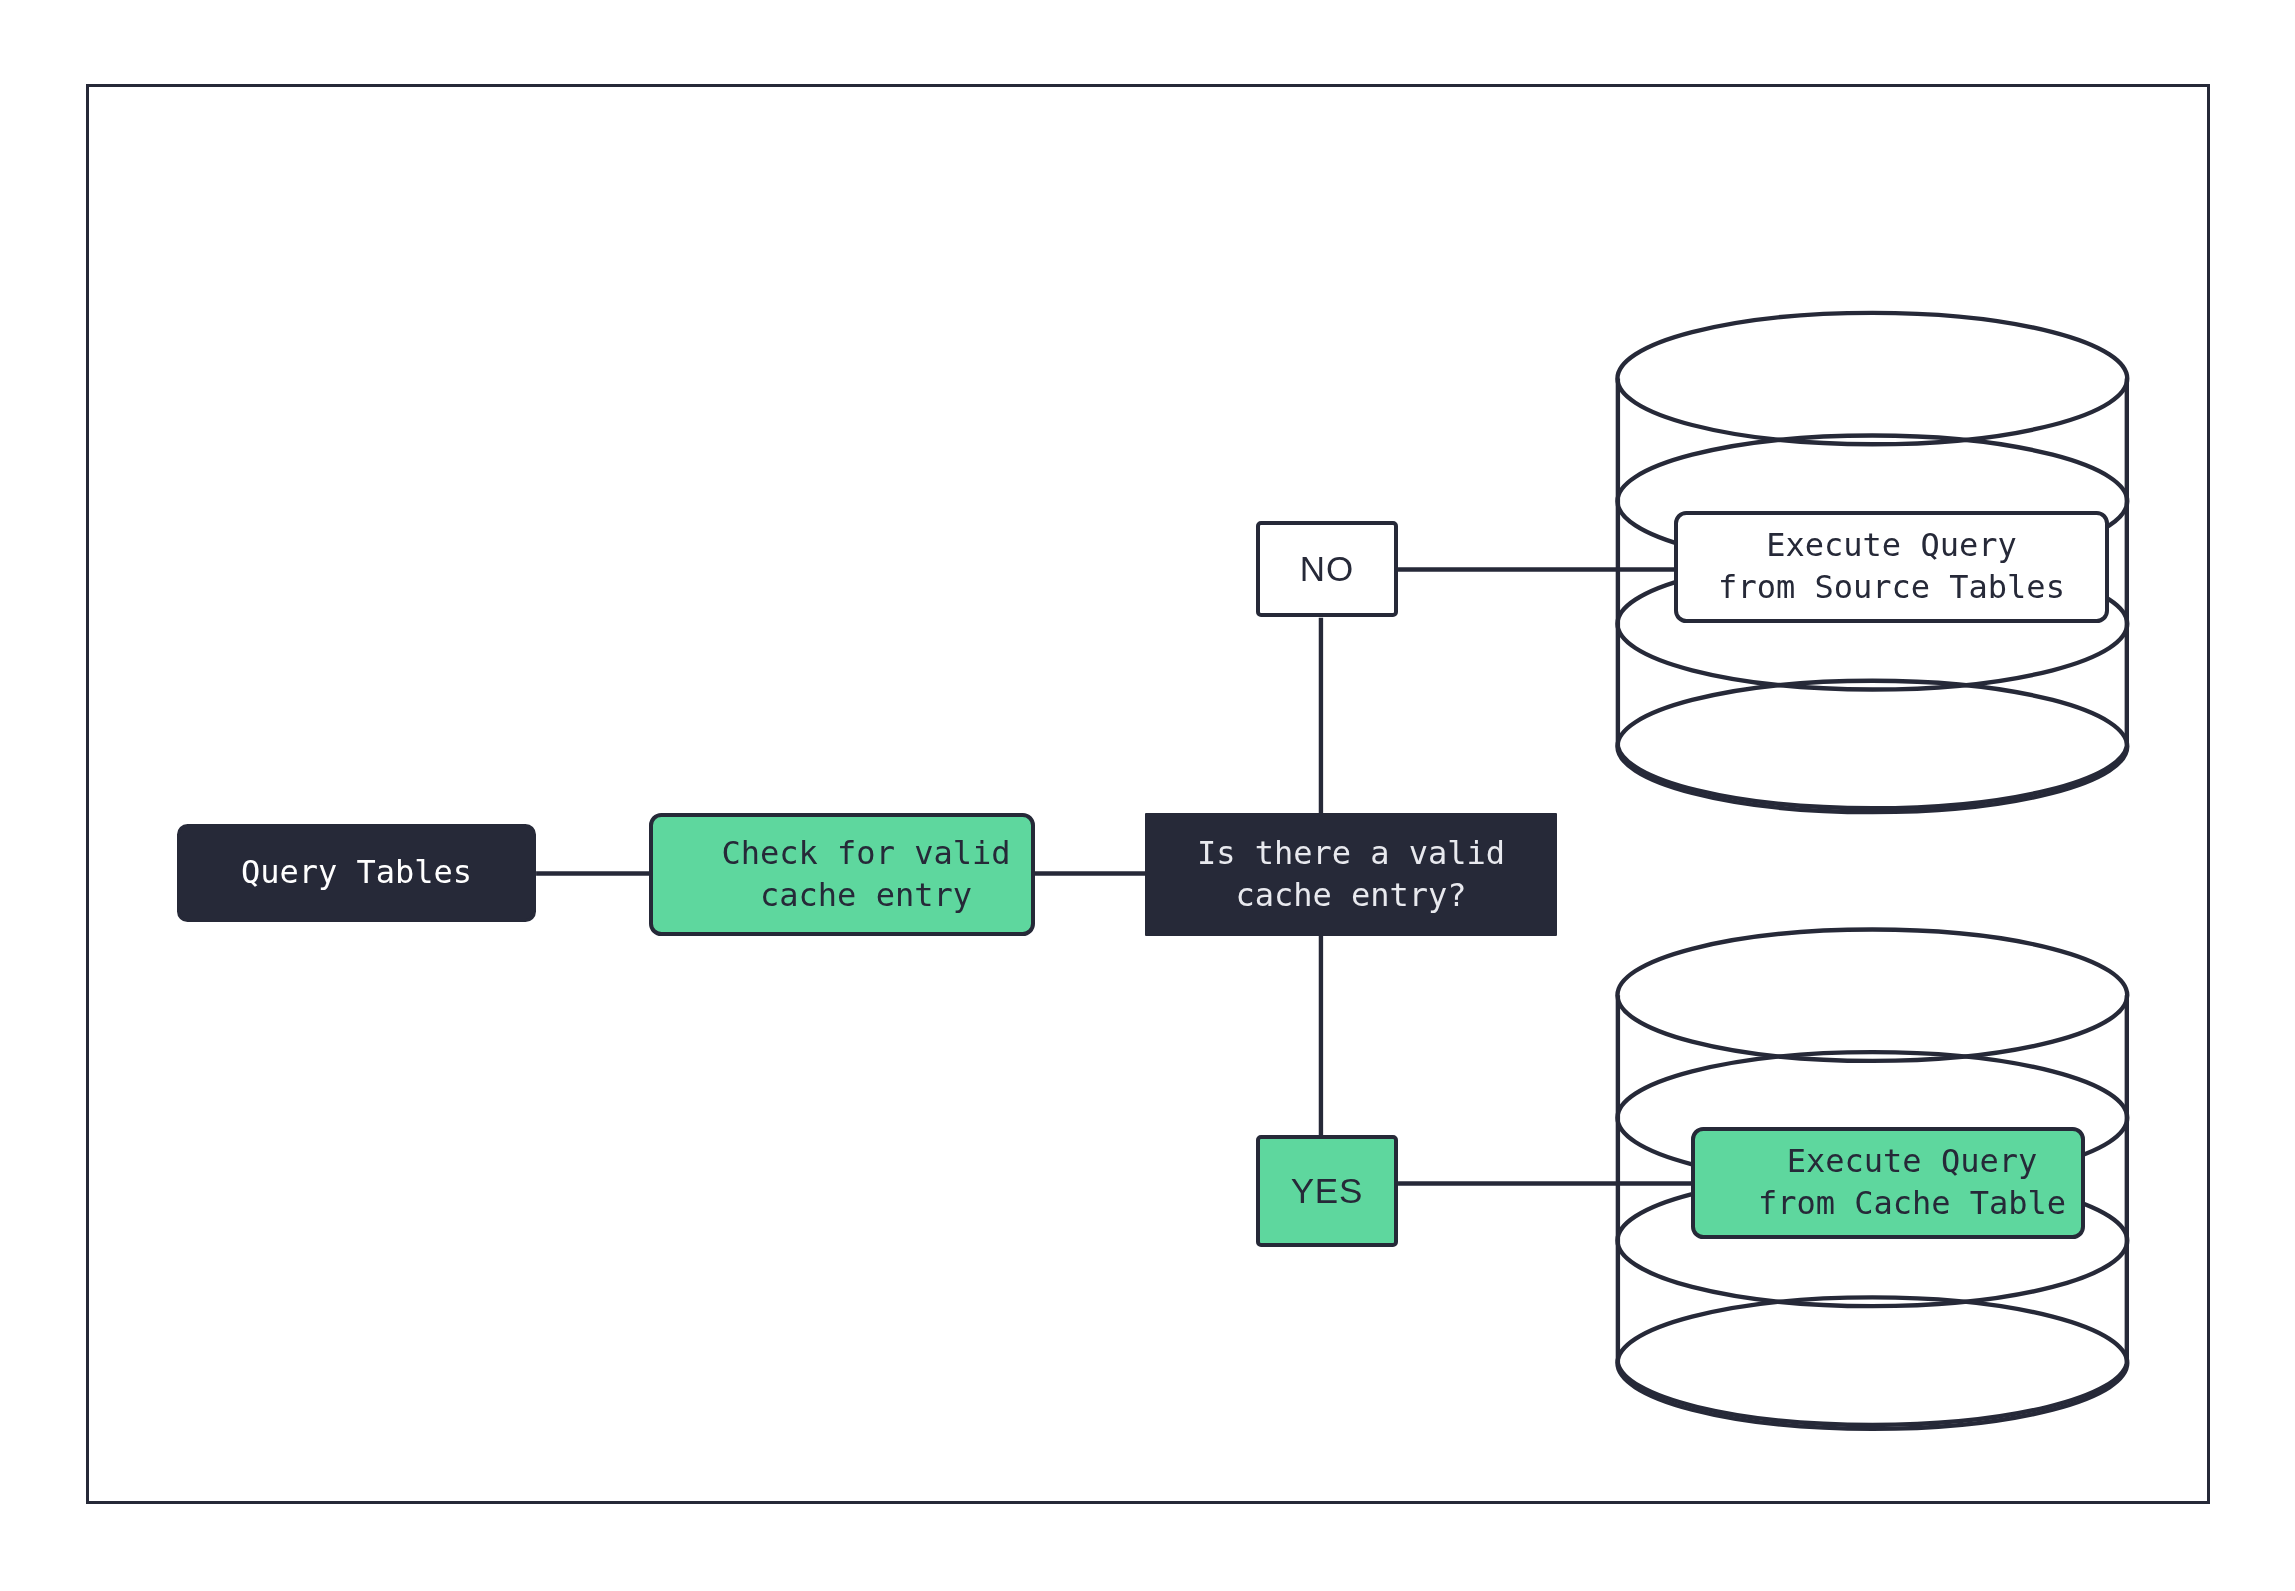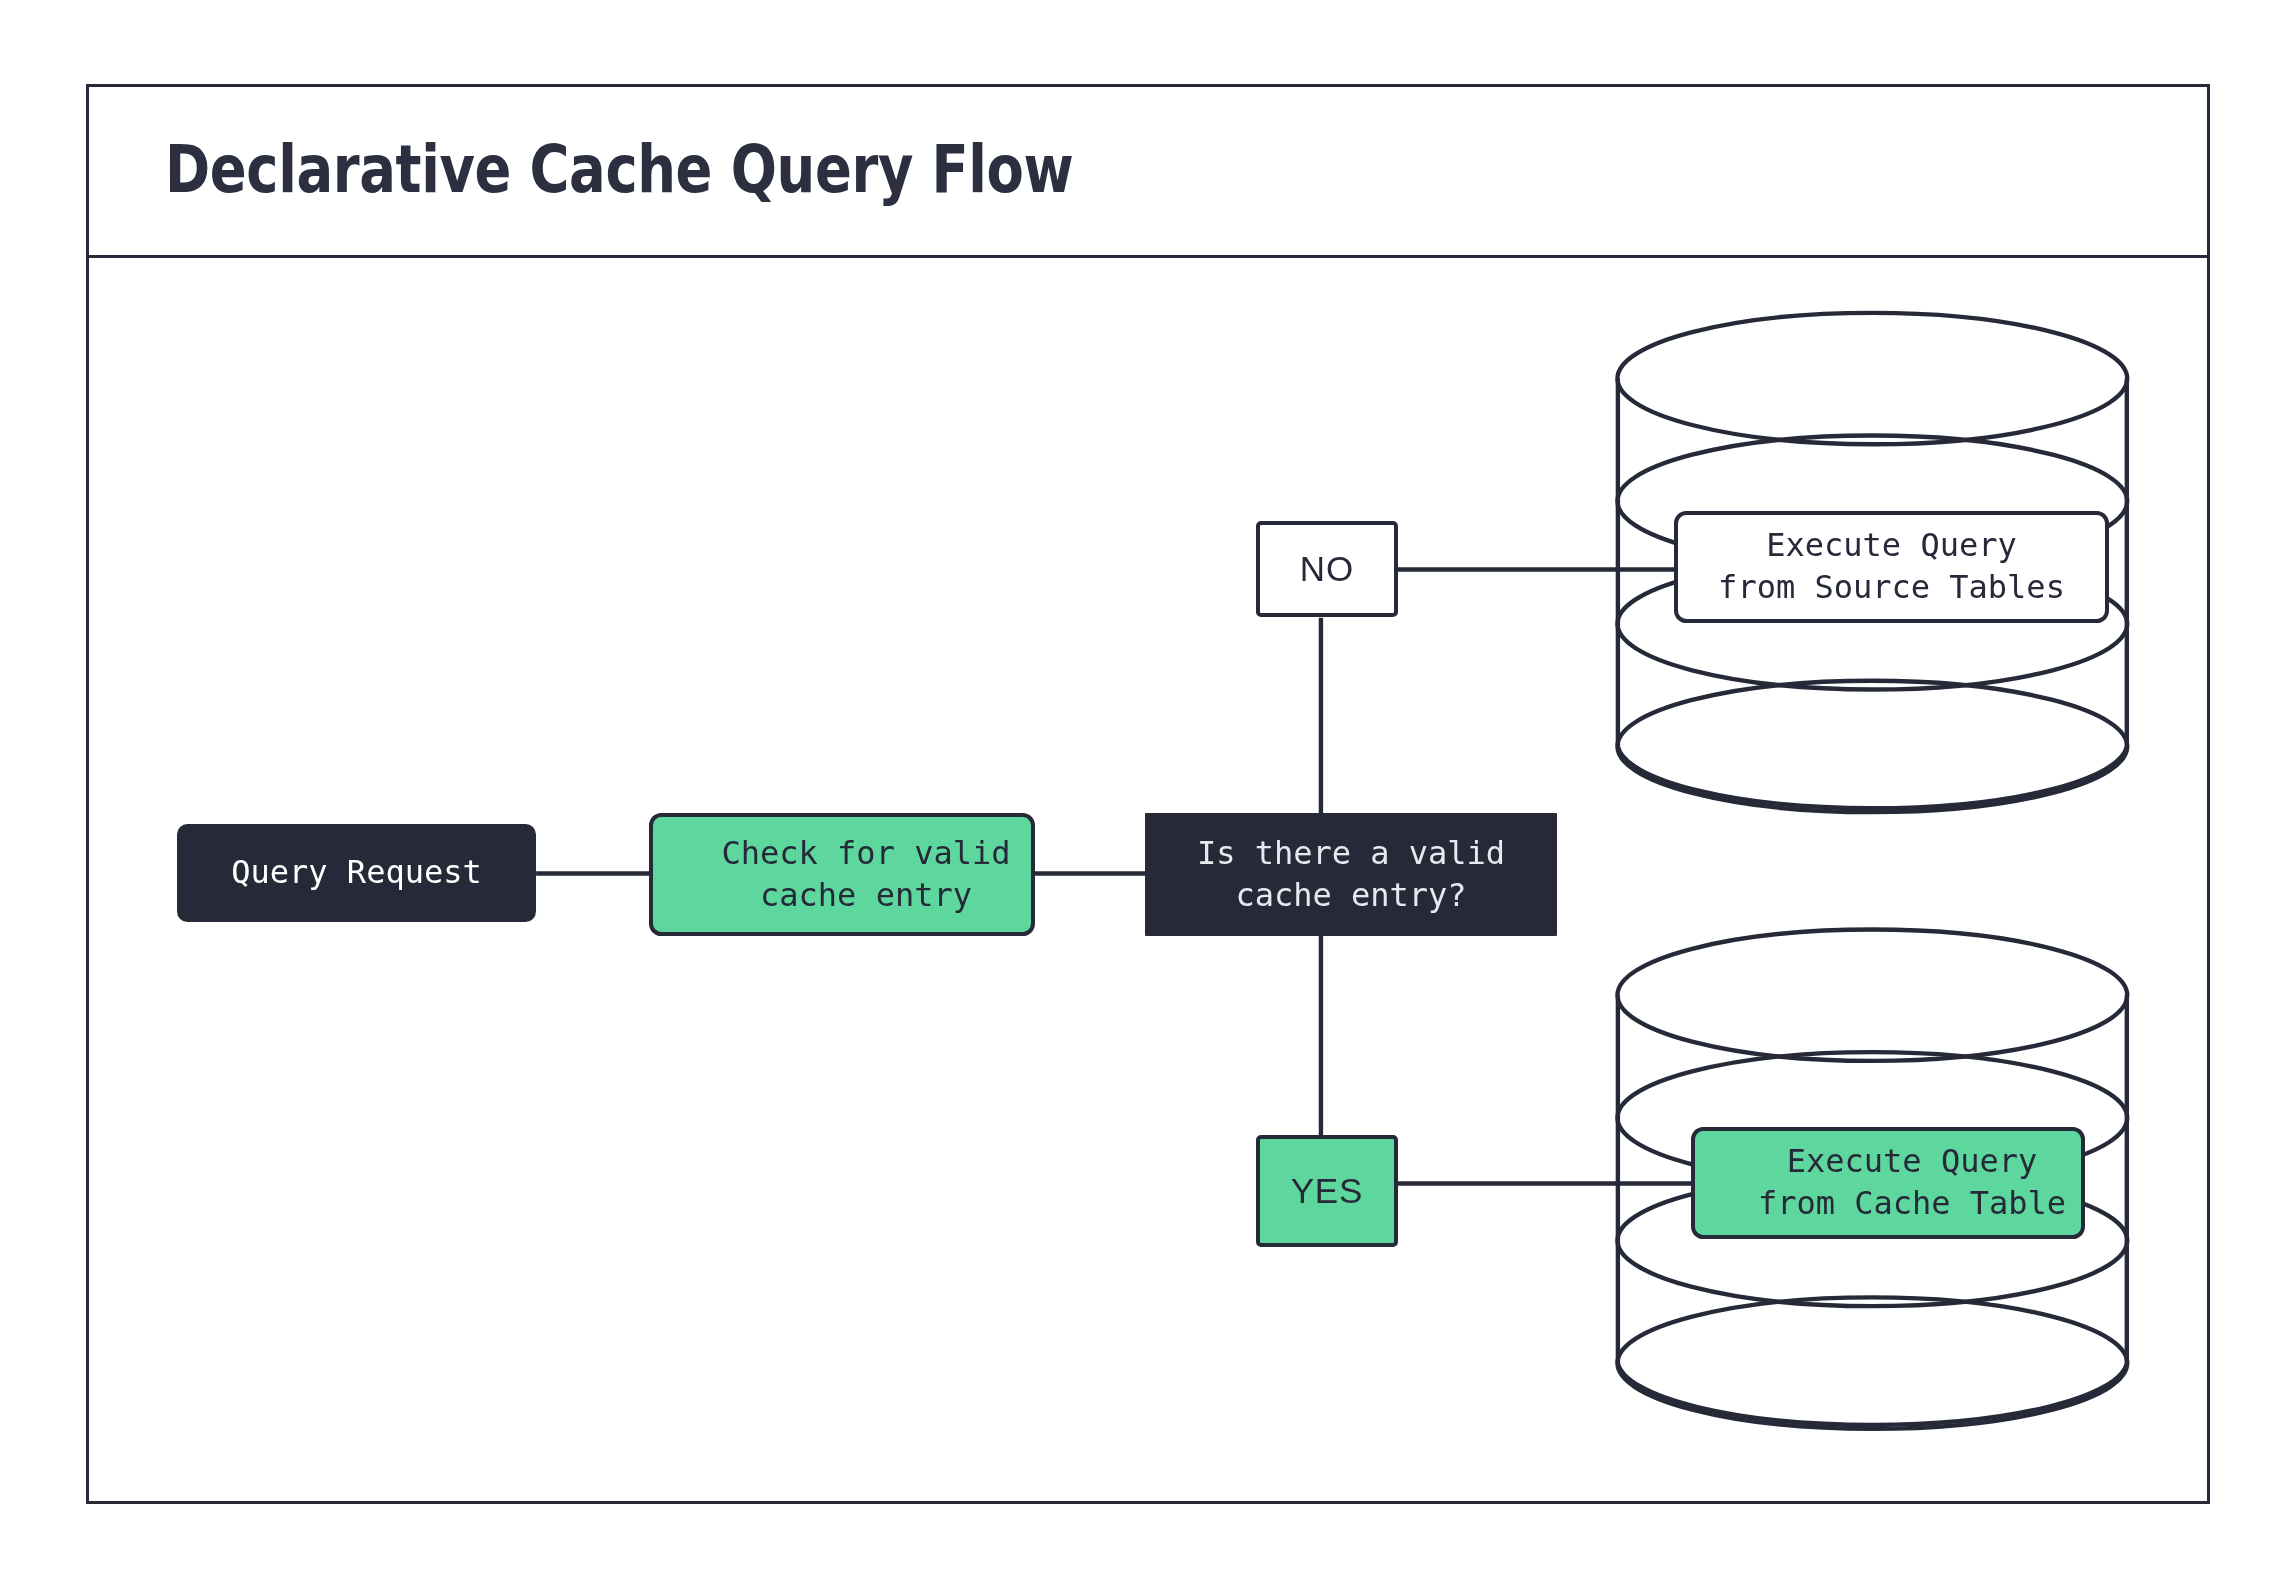--- a/index.html
+++ b/index.html
@@ -135,23 +135,20 @@
 
   #pill-no              { left: 1256px; top: 521px;  width: 142px; height: 96px; }
   #pill-yes             { left: 1256px; top: 1135px; width: 142px; height: 112px; }
 </style>
 </head>
 <body>
 
 <div id="canvas">
 
   <div class="frame"></div>
-  <div class="frame-header">
-    <div class="title">Declarative Cache Query Flow</div>
-  </div>
 
   <svg id="art" viewBox="0 0 2620 1816">
 
     <g fill="none" stroke="#262938" stroke-width="5">
 
       <line x1="1847" y1="432" x2="1847" y2="852"></line>
       <line x1="2428" y1="432" x2="2428" y2="852"></line>
 
       <path d="M 1847 852 A 291 75 0 0 0 2428 852"></path>
 
@@ -181,21 +178,21 @@
       <line x1="1508" y1="928" x2="1508" y2="705"></line>
 
       <line x1="1596" y1="650" x2="1915" y2="650"></line>
 
       <line x1="1508" y1="1068" x2="1508" y2="1296"></line>
 
       <line x1="1596" y1="1351" x2="1934" y2="1351"></line>
     </g>
   </svg>
 
-  <div id="node-query-request" class="node node-dark">Query Request</div>
+  <div id="node-query-request" class="node node-dark">Query Tables</div>
 
   <div id="node-check-cache" class="node node-green">Check for valid
 cache entry</div>
 
   <div id="node-decision" class="node node-dark-decision">Is there a valid
 cache entry?</div>
 
   <div id="node-exec-source" class="node node-white">Execute Query
 from Source Tables</div>
 

